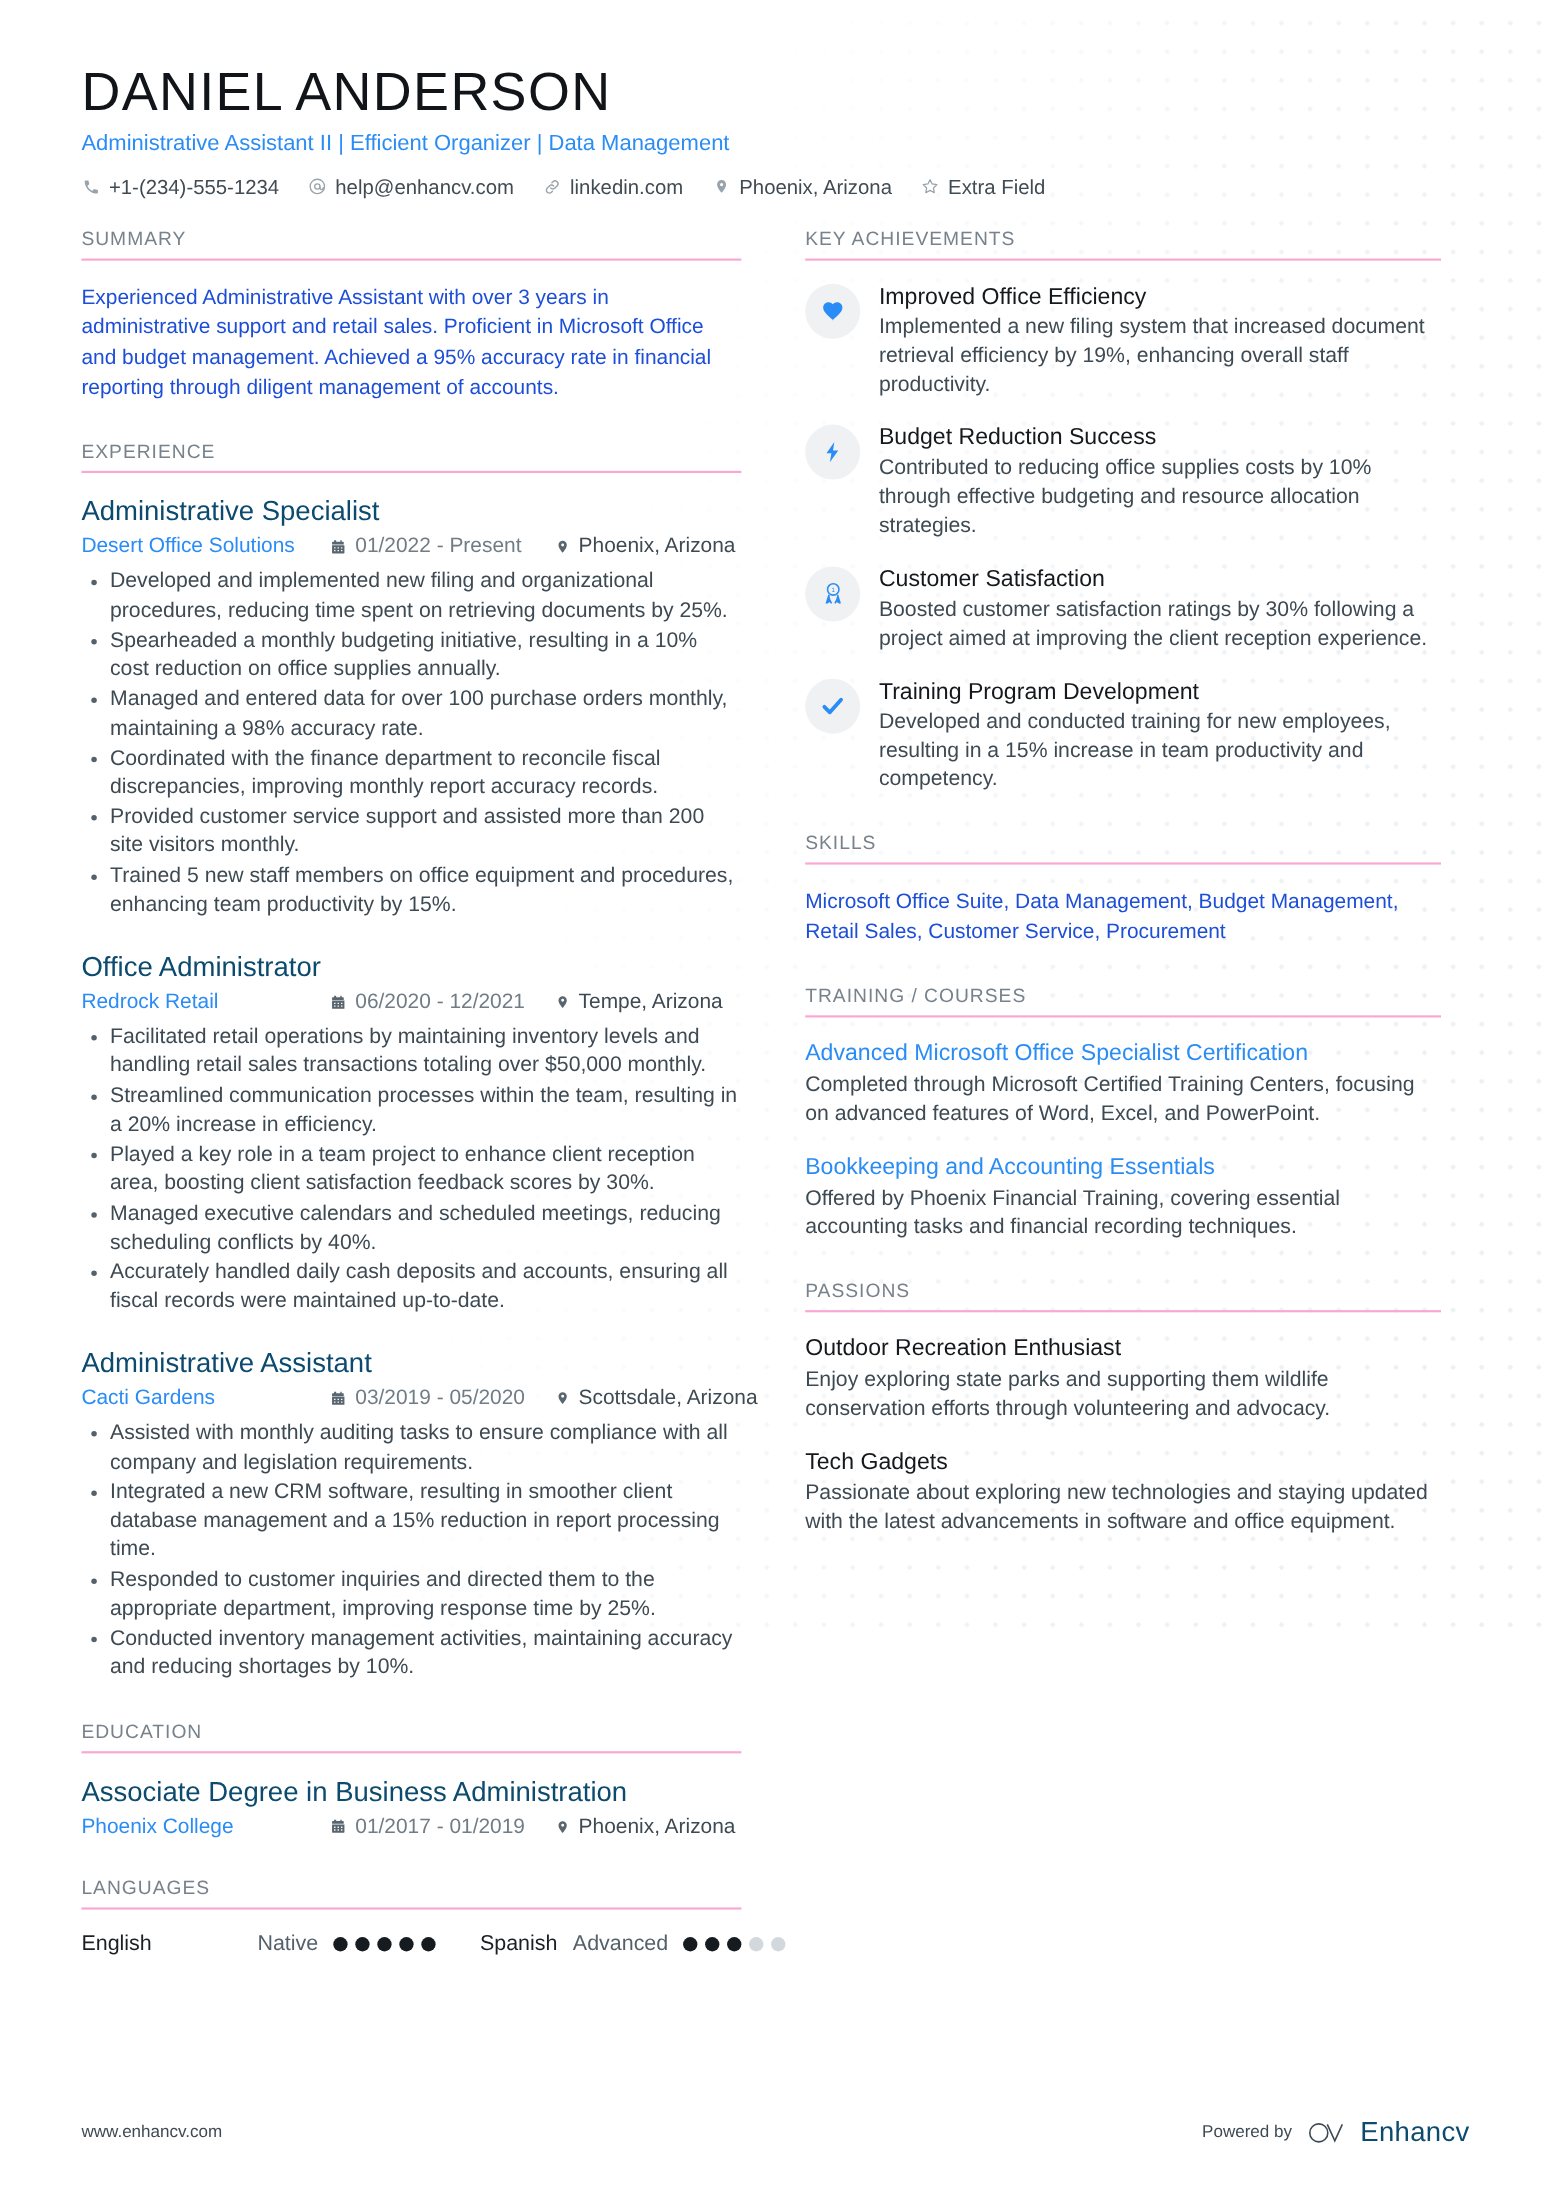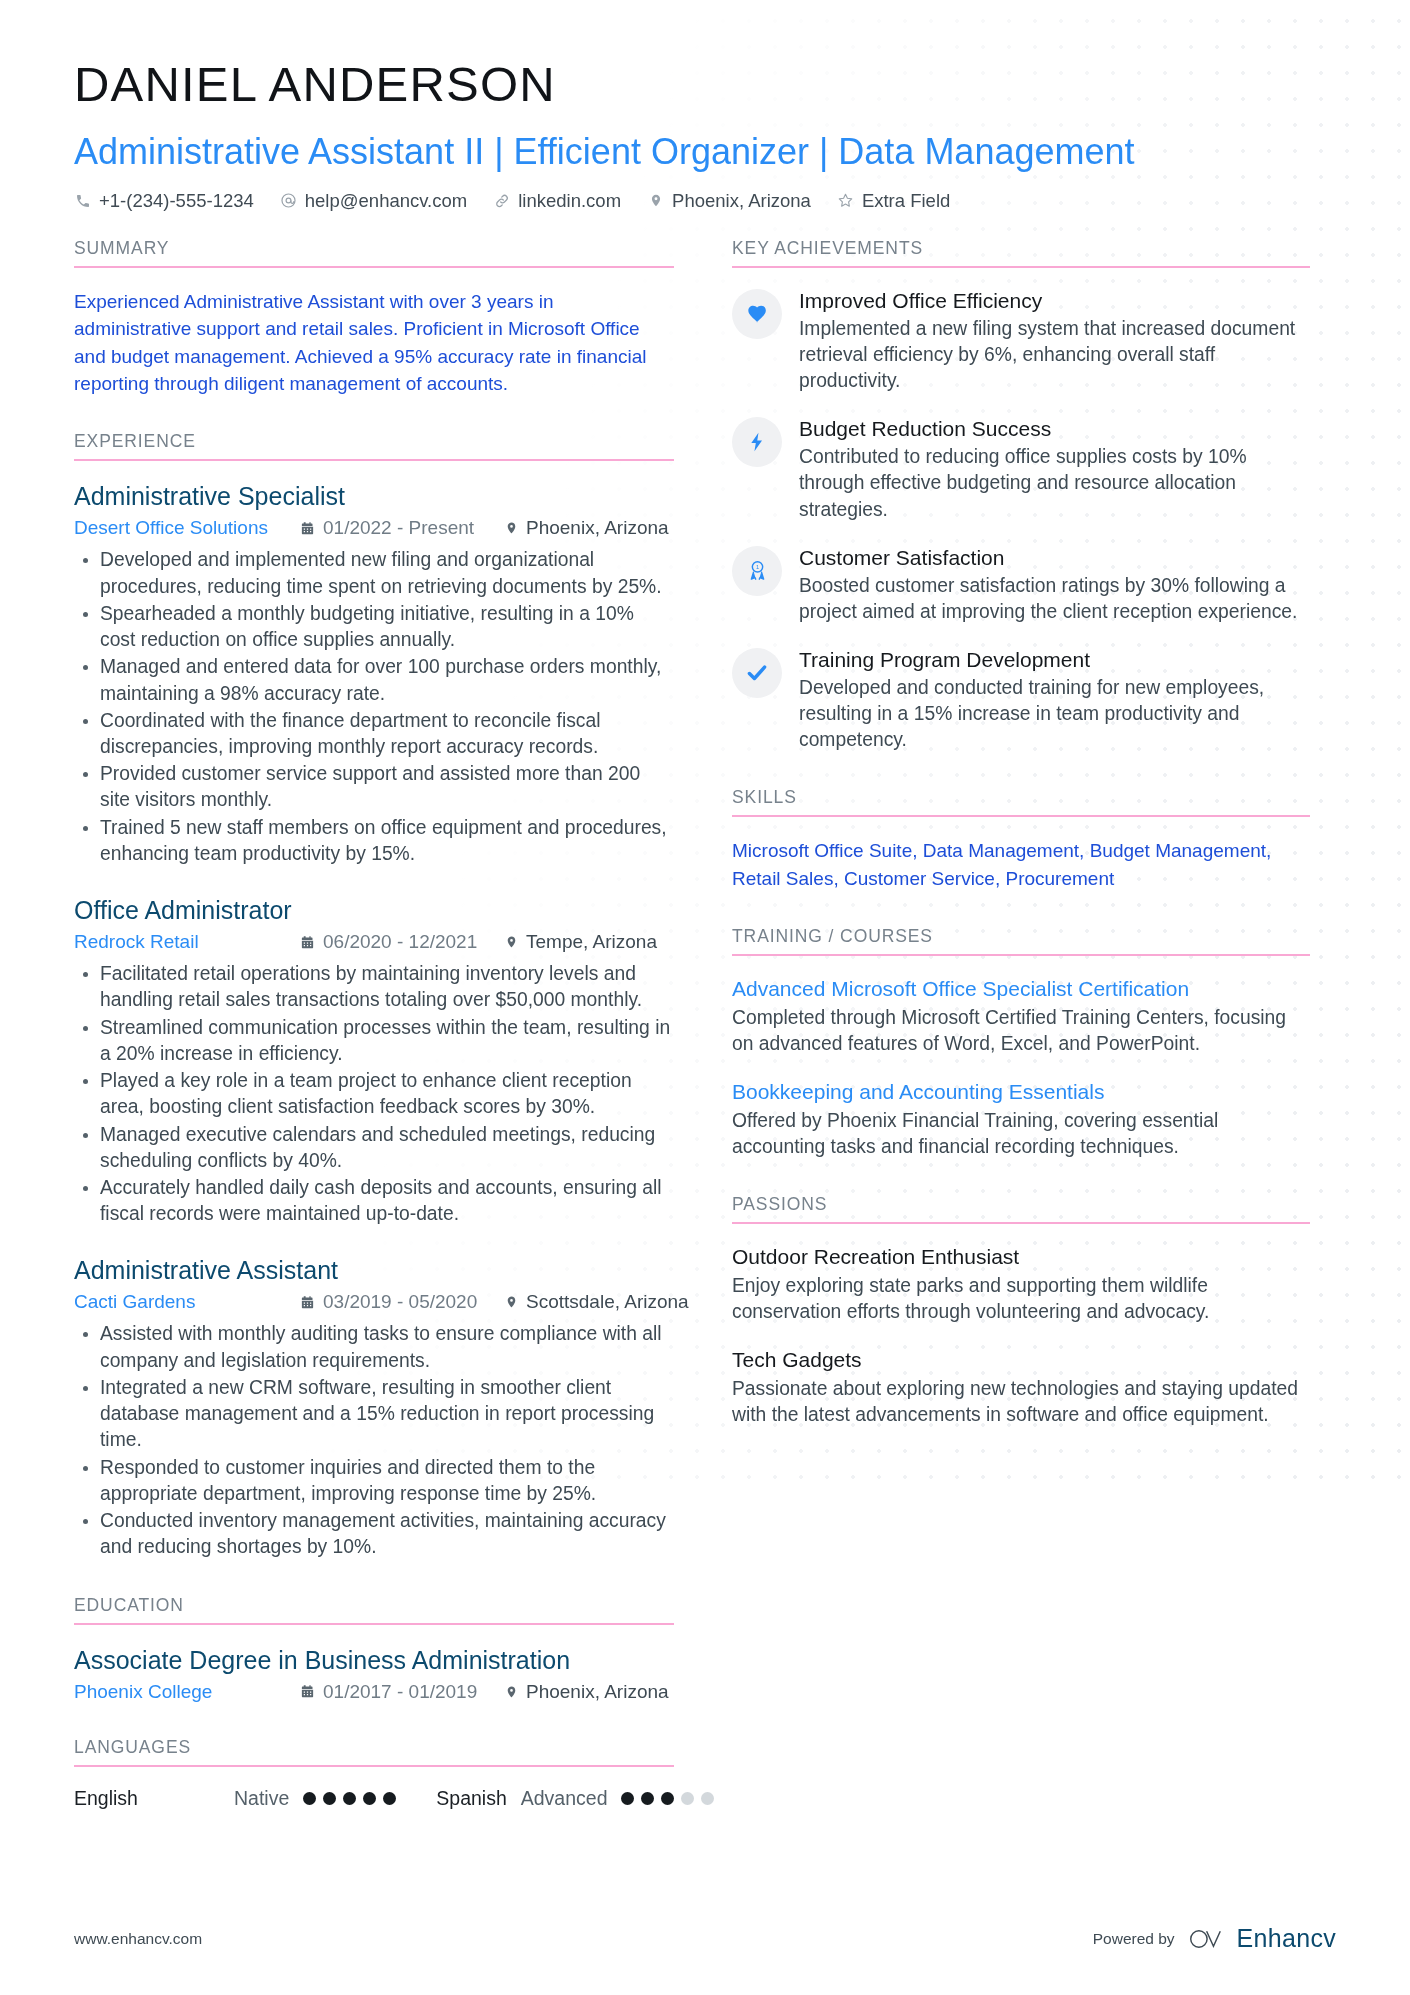--- a/index.html
+++ b/index.html
@@ -50,22 +50,22 @@
   
   .name {
     font-size: 49px;
     font-weight: 400;
     letter-spacing: 1.2px;
     color: #111418;
     line-height: 1.1;
     white-space: nowrap;
   }
   .headline {
-    margin-top: 17px;
-    font-size: 36px;
+    margin-top: 6px;
+    font-size: 20px;
     color: #2a8cf5;
     font-weight: 400;
     line-height: 1.25;
     white-space: nowrap;
   }
   .contact-row {
     margin-top: 16px;
     display: flex;
     align-items: center;
     flex-wrap: wrap;
@@ -535,21 +535,21 @@
           <div class="sec-title">KEY ACHIEVEMENTS</div>
 
           <div class="ach">
             <span class="ach-badge">
               <svg width="25" height="25" viewBox="0 0 24 24" fill="currentColor">
                   <path d="M12 20.3l-1.3-1.2C6 14.9 3.2 12.3 3.2 9.1 3.2 6.5 5.2 4.5 7.8 4.5c1.5 0 2.9.7 3.8 1.8.9-1.1 2.3-1.8 3.8-1.8 2.6 0 4.6 2 4.6 4.6 0 3.2-2.8 5.8-7.5 10l-1.3 1.2z"></path>
                 </svg>
             </span>
             <div class="ach-body">
               <div class="ach-title">Improved Office Efficiency</div>
-              <div class="ach-desc">Implemented a new filing system that increased document retrieval efficiency by 6%, enhancing overall staff productivity.</div>
+              <div class="ach-desc">Implemented a new filing system that increased document retrieval efficiency by 19%, enhancing overall staff productivity.</div>
             </div>
           </div>
 
           <div class="ach">
             <span class="ach-badge">
               <svg width="22" height="24" viewBox="0 0 24 24" fill="currentColor">
                   <path d="M13.6 2L5.8 13.2h4.9L9.2 22l8.3-11.6h-5.2z"></path>
                 </svg>
             </span>
             <div class="ach-body">

